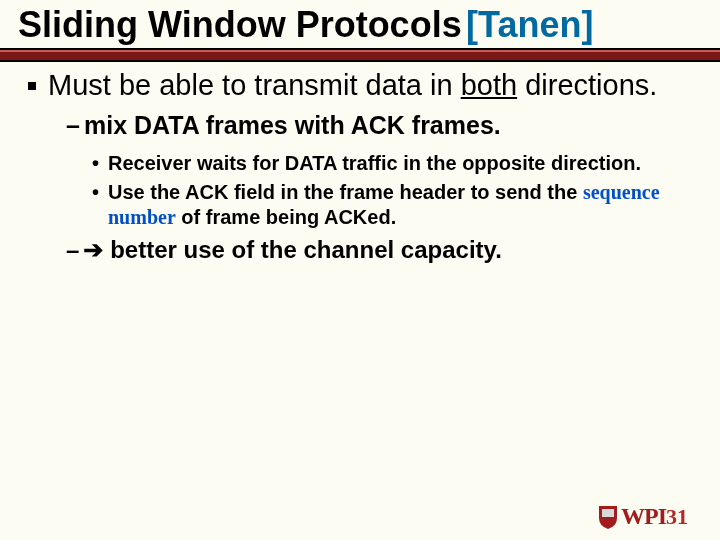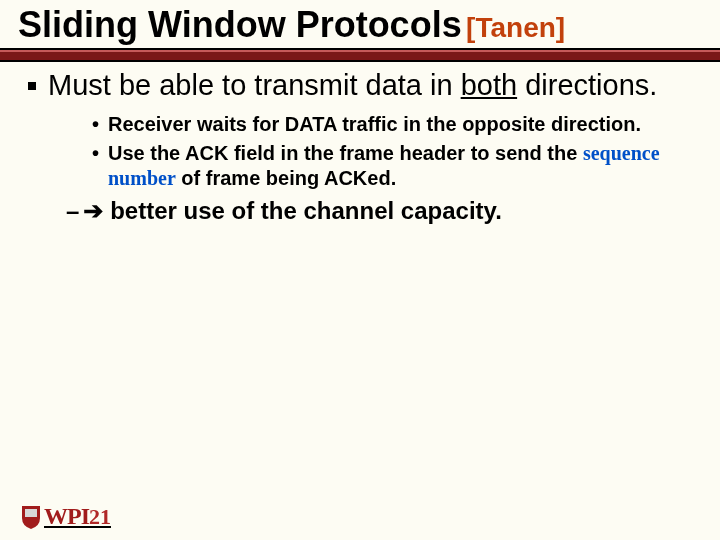--- a/index.html
+++ b/index.html
@@ -13,22 +13,22 @@
     padding: 4px 18px 2px 18px;
     background: #fdfcf3;
   }
   .title {
     font-size: 36px;
     font-weight: bold;
     color: #000;
     margin-top: 48px;
   }
   .title-ref {
-    color: #c2410c;
-    font-size: 28px;
+    color: #0369a1;
+    font-size: 36px;
     font-weight: bold;
   }
   .title-rule {
     height: 14px;
     background: #7a1818;
     border-top: 2px solid #000;
     border-bottom: 2px solid #000;
     box-shadow: inset 0 2px 0 #c55a5a;
   }
   .content {
@@ -100,25 +100,24 @@
     margin: 6px 0 0 48px;
     font-size: 24px;
     font-weight: bold;
   }
   .arrow-line .dash { margin-right: 4px; }
   .footer {
     position: absolute;
     bottom: 10px;
     left: 0;
     width: 100%;
-    padding: 0 20px;
+    padding: 0 32px;
     display: flex;
     align-items: center;
-    justify-content: flex-start;
-    text-decoration: underline;
+    justify-content: flex-end;
   }
   .logo {
     display: flex;
     align-items: center;
     gap: 2px;
     font-family: Georgia, "Times New Roman", serif;
     font-weight: bold;
     font-size: 24px;
     color: #a11c1c;
     letter-spacing: -1px;
@@ -152,20 +151,21 @@
 <div class="title-rule"></div>
 
 <div class="content">
   <ul class="top">
     <li>
       <span>Must be able to transmit data in </span><span class="u">both</span><span> directions.</span>
     </li>
   </ul>
 
   <ul class="dash">
+    <li><span>mix DATA frames with ACK frames.</span></li>
   </ul>
 
   <ul class="bullets">
     <li><span>Receiver waits for DATA traffic in the opposite direction.</span></li>
     <li>
       <span>Use the ACK field in the frame header to send the </span><span class="seq">sequence number</span><span> of frame being ACKed.</span>
     </li>
   </ul>
 
   <div class="arrow-line">
@@ -174,14 +174,14 @@
 </div>
 
 <div class="footer">
   <div class="logo">
     <svg width="22" height="26" viewBox="0 0 22 26">
       <path d="M2 2 L20 2 L20 14 Q20 22 11 25 Q2 22 2 14 Z" fill="#a11c1c"></path>
       <rect x="5" y="5" width="12" height="8" fill="#d8d8d8"></rect>
     </svg>
     <span>WPI</span>
   </div>
-  <div class="page-num">21</div>
+  <div class="page-num">31</div>
 </div>
 
 </body></html>

